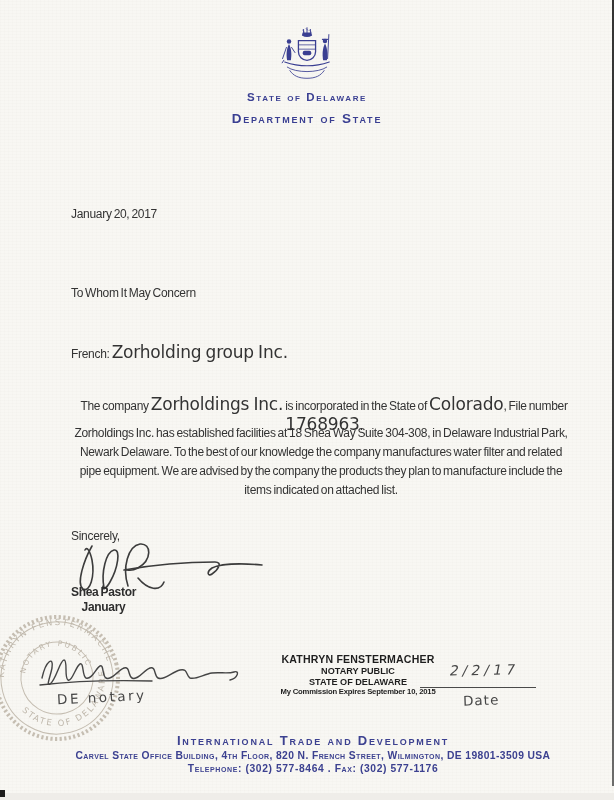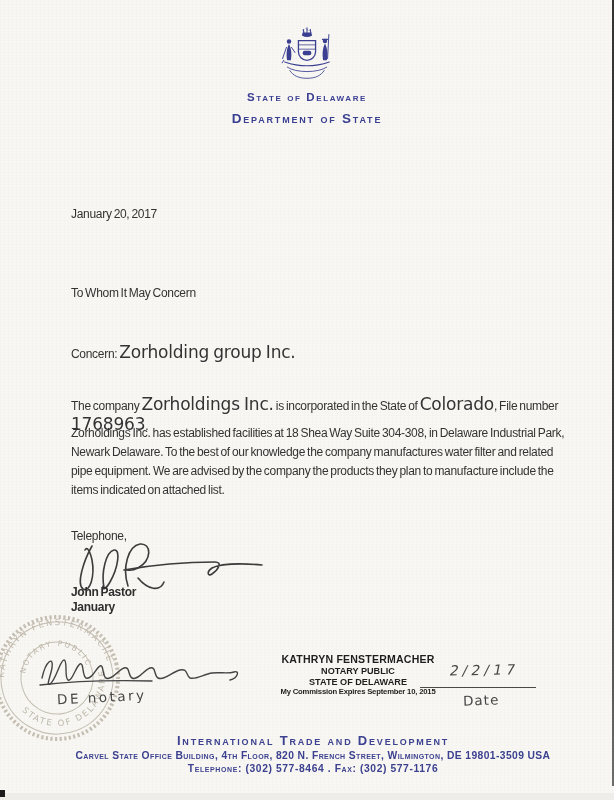--- a/index.html
+++ b/index.html
@@ -16,21 +16,21 @@
   .scan-edge-bottom { position:absolute; left:0; bottom:0; width:100%; height:7px; background:#efede9; }
   .scan-nub { position:absolute; left:0; bottom:3px; width:5px; height:7px; background:#1c1c1c; }
 
   
   .header { position:absolute; top:26px; left:0; width:100%; text-align:center; color:#3a3f92; }
   .crest { display:block; margin:0 auto; }
   .hdr1 { margin-top:5px; font-size:11.5px; font-weight:bold; font-variant:small-caps; letter-spacing:1.6px; }
   .hdr2 { margin-top:8px; font-size:13.5px; font-weight:bold; font-variant:small-caps; letter-spacing:1.8px; }
 
   
-  .bodytext { position:absolute; left:71px; color:#333; font-size:12px; letter-spacing:-0.3px; word-spacing:-1px; }
+  .bodytext { position:absolute; left:71px; color:#333; font-size:12px; letter-spacing:-0.3px; word-spacing:-1px;text-align:center; }
   .filled { font-family:"DejaVu Sans", sans-serif; font-size:17px; letter-spacing:-0.2px; }
   .p-date { top:207px; }
   .p-salutation { top:286px; }
   .p-subject { top:342px; }
   .p-body1 { top:394px; width:506px; }
   .p-body2 { top:424px; width:500px; line-height:19px; }
   .p-closing { top:529px; }
   .p-signer { top:585px; line-height:15px; font-weight:bold; color:#2e2e2e; }
 
   .sig-john { position:absolute; left:68px; top:536px; }
@@ -90,40 +90,40 @@
         <path d="M27,48 C37,55 63,55 73,48 M30,52 C34,58 40,61 50,61 C60,61 66,58 70,52" stroke-width="1"></path>
       </g>
     </svg>
     <div class="hdr1">State of Delaware</div>
     <div class="hdr2">Department of State</div>
   </div>
 
   <div class="bodytext p-date">January 20, 2017</div>
   <div class="bodytext p-salutation">To Whom It May Concern</div>
 
-  <div class="bodytext p-subject"><span>Concern: </span><span class="filled">Zorholding group Inc.</span></div>
+  <div class="bodytext p-subject"><span>French: </span><span class="filled">Zorholding group Inc.</span></div>
 
   <div class="bodytext p-body1"><span>The company </span><span class="filled">Zorholdings Inc.</span><span> is incorporated in the State of </span><span class="filled">Colorado</span><span>, File number </span><span class="filled">1768963</span><span>.</span></div>
 
   <div class="bodytext p-body2">Zorholdings Inc. has established facilities at 18 Shea Way Suite 304-308, in Delaware Industrial Park, Newark Delaware. To the best of our knowledge the company manufactures water filter and related pipe equipment. We are advised by the company the products they plan to manufacture include the items indicated on attached list.</div>
 
-  <div class="bodytext p-closing">Telephone,</div>
+  <div class="bodytext p-closing">Sincerely,</div>
 
   <svg class="sig-john" width="200" height="58" viewBox="0 0 200 58">
     <g stroke="#3c3c3c" stroke-width="1.6" fill="none" stroke-linecap="round">
       <path d="M24,10 C16,24 8,48 15,53 C22,57 27,40 24,24 C22,15 19,10 17,14"></path>
       <path d="M36,52 C33,36 38,16 46,14 C53,13 50,32 42,46 C38,53 34,55 35,50"></path>
       <path d="M60,50 C54,32 60,10 72,8 C84,7 84,24 70,32 C62,36 56,34 58,31"></path>
       <path d="M56,34 C90,28 124,26 147,26 C155,26 150,34 144,38 C140,41 138,36 144,32 C152,28 172,27 194,29"></path>
       <path d="M70,42 C80,54 92,56 96,46"></path>
     </g>
   </svg>
 
   <div class="bodytext p-signer">
-    <div>John Pastor</div>
+    <div>Shea Pastor</div>
     <div>January</div>
   </div>
 
   <svg class="emboss" width="140" height="136" viewBox="0 0 140 136">
     <defs>
       <path id="arcTop" d="M 17,68 A 53,53 0 0 1 123,68"></path>
       <path id="arcBot" d="M 22,68 A 48,48 0 0 0 118,68"></path>
       <path id="arcIn" d="M 38,68 A 32,32 0 0 1 102,68"></path>
     </defs>
     <g stroke="#b9b0a2" fill="none">

